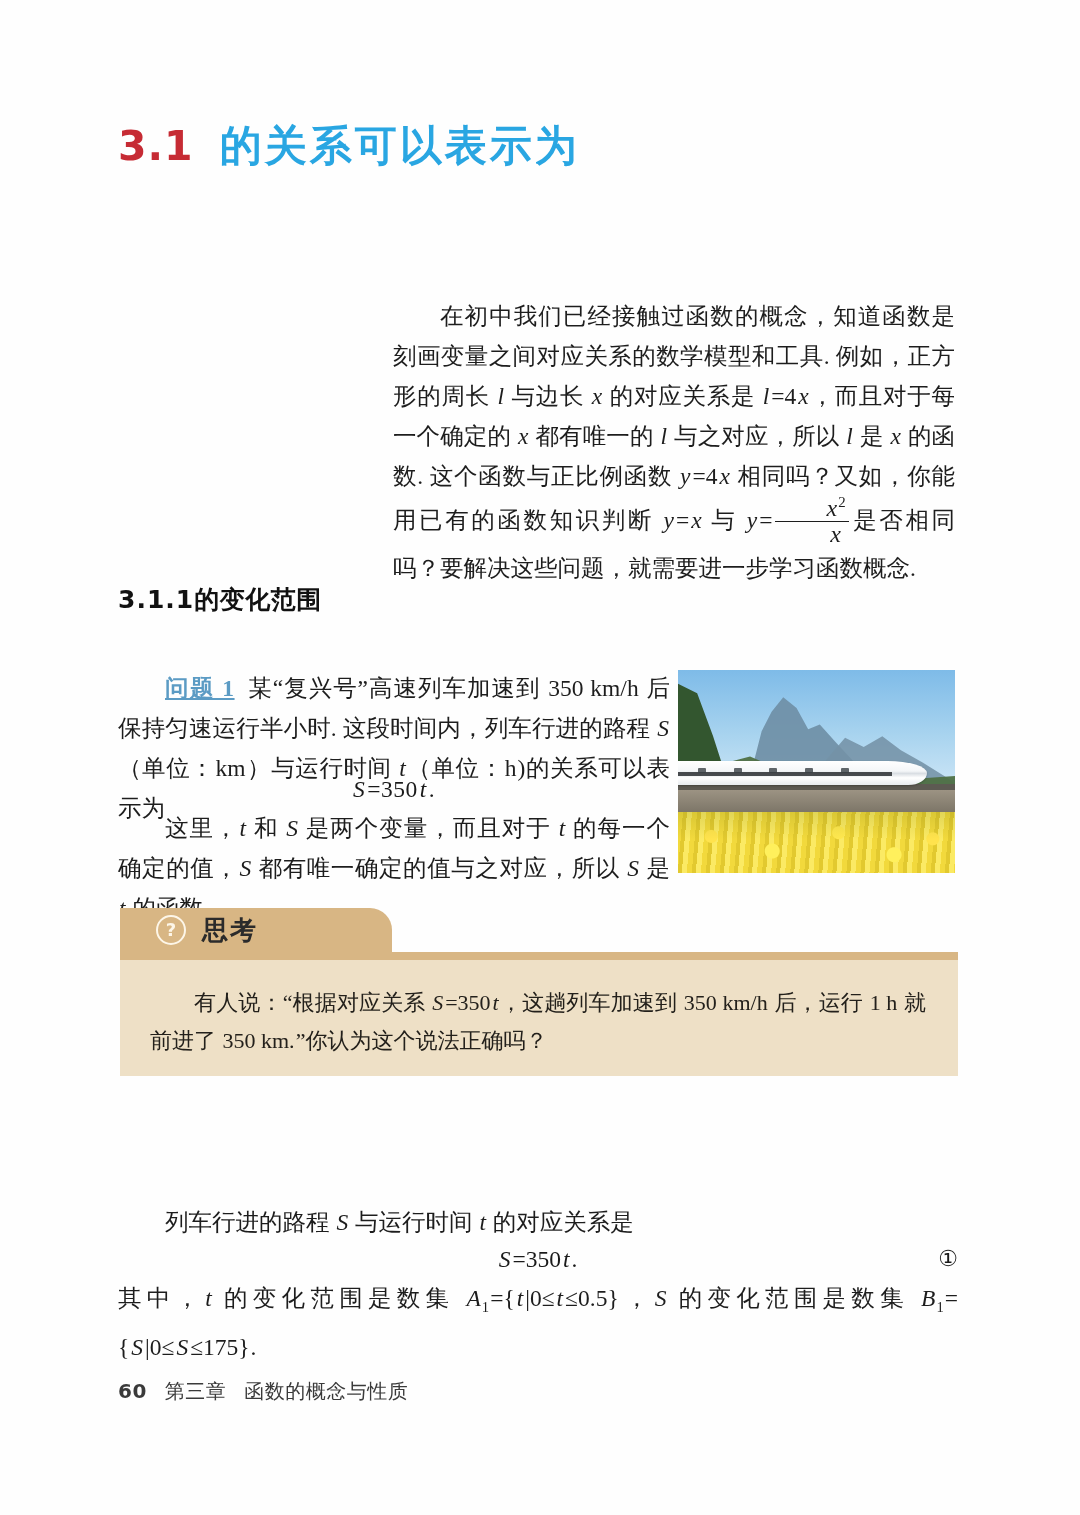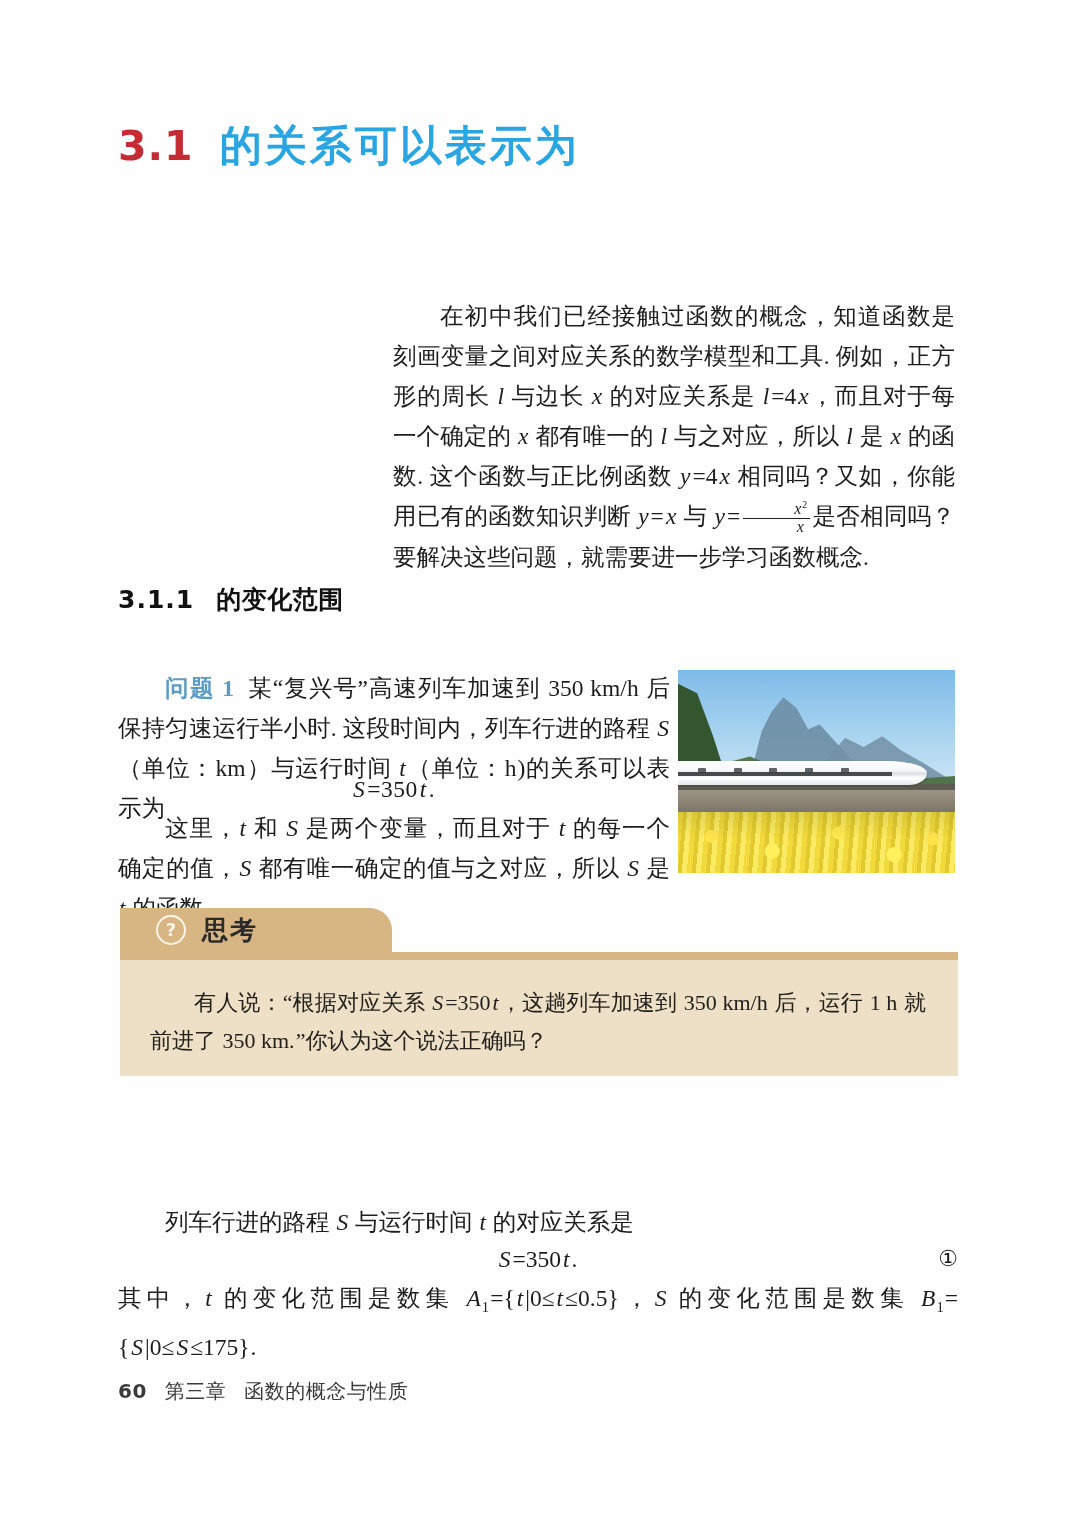--- a/index.html
+++ b/index.html
@@ -64,21 +64,21 @@
   #intro {
     left: 393px;
     top: 276px;
     width: 562px;
     margin-top: 20px;
   }
   .frac {
     display: inline-block;
     vertical-align: middle;
     text-align: center;
-    font-size: 16px;
+    font-size: 24px;
     line-height: 1.05;
     margin: 0 2px;
     position: relative;
     top: -1px;
   }
   .frac .top { display: block; border-bottom: 1.4px solid #1d1d1d; padding: 0 3px; }
   .frac .bot { display: block; padding: 0 3px; }
   sup.exp { font-size: 0.62em; vertical-align: super; }
   sub.sb  { font-size: 0.62em; vertical-align: sub; }
 
@@ -87,25 +87,25 @@
     position: absolute;
     left: 118px;
     top: 583px;
     font-family: "DejaVu Sans", sans-serif;
     font-weight: bold;
     font-size: 25px;
     color: #111;
     letter-spacing: 0.5px;
     white-space: nowrap;
   }
-  .subhead .sh-num { margin-right: 22px; letter-spacing: 1px; }
+  .subhead .sh-num { letter-spacing: 1px; }
 
   #p-analyze { left: 118px; top: 632px; width: 552px; }
   #p-problem1 { left: 118px; top: 668px; width: 552px; }
-  .tag-problem { color: #5b9bc4; font-weight: bold; letter-spacing: .5px; }
+  .tag-problem { color: #5b9bc4; font-weight: bold; letter-spacing: .5px; text-decoration: underline; }
 
   .formula {
     position: absolute;
     font-size: 23.5px;
     line-height: 38px;
     letter-spacing: .5px;
   }
   #f1 { left: 118px; top: 770px; width: 552px; text-align: center; }
 
   #p-here { left: 118px; top: 808px; width: 552px; }

